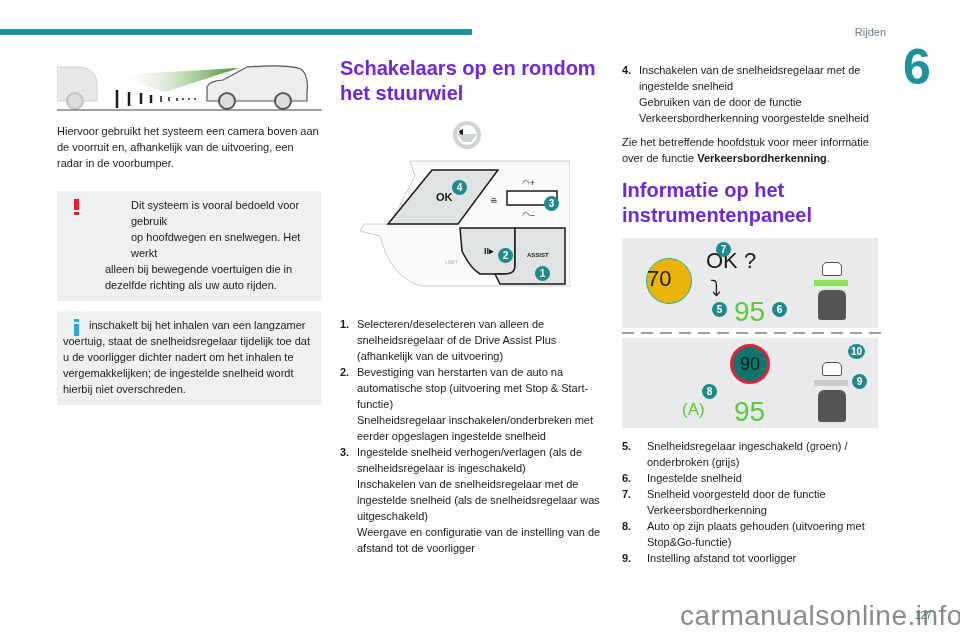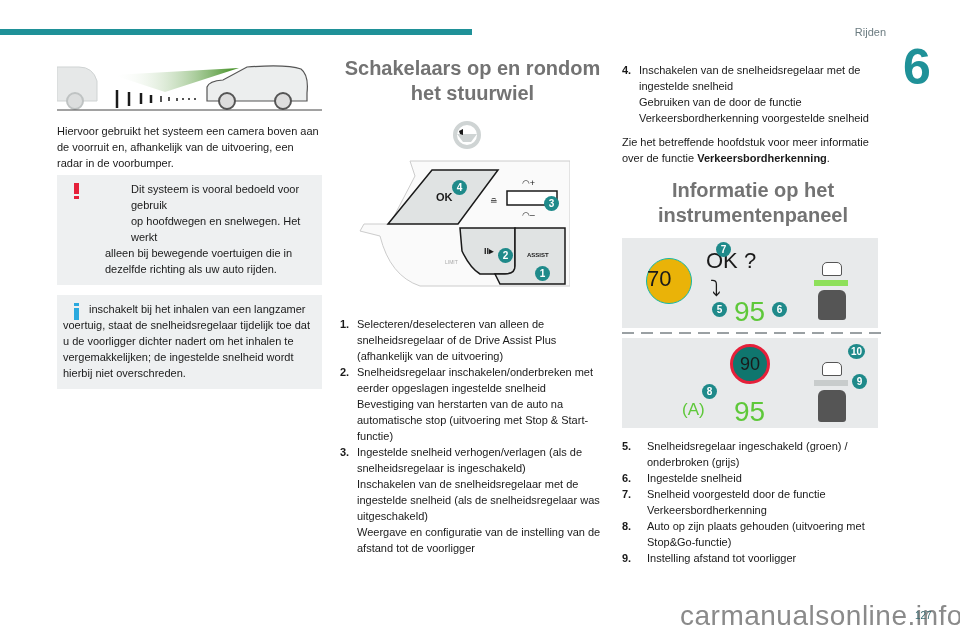--- a/index.html
+++ b/index.html
@@ -22,21 +22,21 @@
   .note { background: #eef0f1; padding: 6px 6px 8px 6px; margin-top: 8px; position: relative; }
   .note .p { text-indent: 0; }
   .note .first { padding-left: 26px; }
   .note-icon { position: absolute; left: 17px; top: 8px; }
   .warn-icon { width: 5px; height: 16px; }
   .warn-icon .bar { width: 5px; height: 11px; background: #e5203a; }
   .warn-icon .dot { width: 5px; height: 3px; background: #e5203a; margin-top: 2px; }
   .info-icon .dot { width: 5px; height: 3px; background: #2aa9de; }
   .info-icon .bar { width: 5px; height: 12px; background: #2aa9de; margin-top: 2px; }
 
-  .h2 { font-size: 20px; font-weight: bold; line-height: 25px; color: #737373; text-align: center; }
+  .h2 { font-size: 20px; font-weight: bold; line-height: 25px; color: #6d28d9; }
 
   .ol { list-style: none; }
   .ol li { position: relative; padding-left: 17px; font-size: 11px; line-height: 16px; }
   .ol li .num { position: absolute; left: 0; top: 0; font-weight: bold; }
   .ol.wide li { padding-left: 25px; }
 
   .badge { position: absolute; width: 15px; height: 15px; border-radius: 50%; background: #1f8a8a; color: #fff; font-size: 10px; font-weight: bold; text-align: center; line-height: 15px; }
 
   .dash-panel { width: 256px; background: #e8eaeb; position: relative; }
   .dashes { height: 6px; margin: 4px 0; background: repeating-linear-gradient(90deg, #9aa0a3 0 12px, transparent 12px 19px); height: 2px; }
@@ -78,21 +78,21 @@
         <line x1="120" y1="45" x2="120" y2="48"></line>
         <line x1="126" y1="45" x2="126" y2="47"></line>
         <line x1="132" y1="45" x2="132" y2="47"></line>
         <line x1="138" y1="45" x2="138" y2="47"></line>
       </g>
       <line x1="0" y1="57" x2="265" y2="57" stroke="#444" stroke-width="1"></line>
     </svg>
   </div>
   <p class="p" style="margin-top:12px;">Hiervoor gebruikt het systeem een camera boven aan de voorruit en, afhankelijk van de uitvoering, een radar in de voorbumper.</p>
 
-  <div class="note" style="margin-top:4px;padding-left:48px;">
+  <div class="note" style="margin-top:20px;padding-left:48px;">
     <div class="note-icon warn-icon">
         <div class="bar"></div>
         <div class="dot"></div>
       </div>
     <p class="p first">Dit systeem is vooral bedoeld voor gebruik</p>
     <p class="p first">op hoofdwegen en snelwegen. Het werkt</p>
     <p class="p">alleen bij bewegende voertuigen die in dezelfde richting als uw auto rijden.</p>
   </div>
 
   <div class="note" style="margin-top:10px;">
@@ -137,22 +137,22 @@
     <span class="badge" style="left:185px; top:110px;">1</span>
   </div>
 
   <ol class="ol" style="margin-top:20px;">
     <li>
       <span class="num">1.</span>
       <div>Selecteren/deselecteren van alleen de snelheidsregelaar of de Drive Assist Plus (afhankelijk van de uitvoering)</div>
     </li>
     <li>
       <span class="num">2.</span>
+      <div>Bevestiging van herstarten van de auto na automatische stop (uitvoering met Stop &amp; Start-functie)</div>
       <div>Snelheidsregelaar inschakelen/onderbreken met eerder opgeslagen ingestelde snelheid</div>
-      <div>Bevestiging van herstarten van de auto na automatische stop (uitvoering met Stop &amp; Start-functie)</div>
     </li>
     <li>
       <span class="num">3.</span>
       <div>Ingestelde snelheid verhogen/verlagen (als de snelheidsregelaar is ingeschakeld)</div>
       <div>Inschakelen van de snelheidsregelaar met de ingestelde snelheid (als de snelheidsregelaar was uitgeschakeld)</div>
       <div>Weergave en configuratie van de instelling van de afstand tot de voorligger</div>
     </li>
   </ol>
 </div>
 

